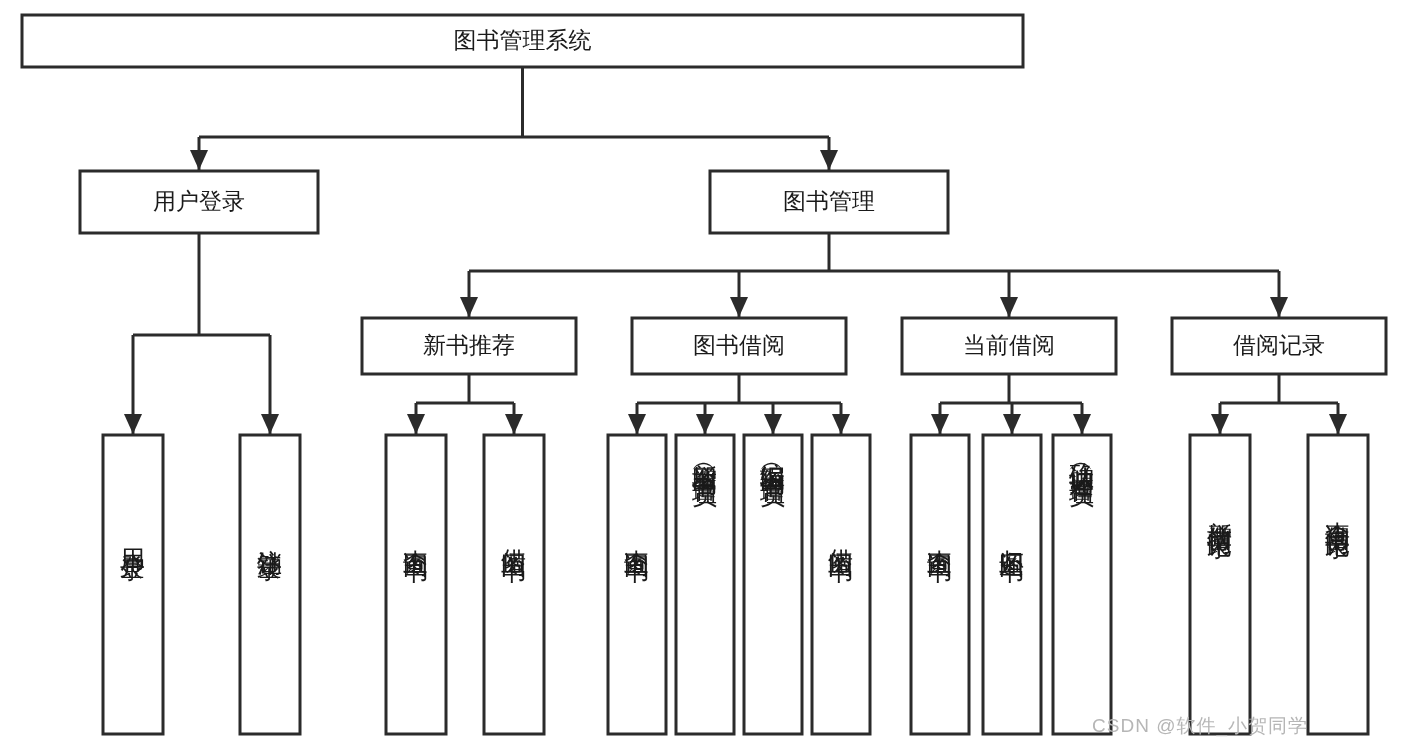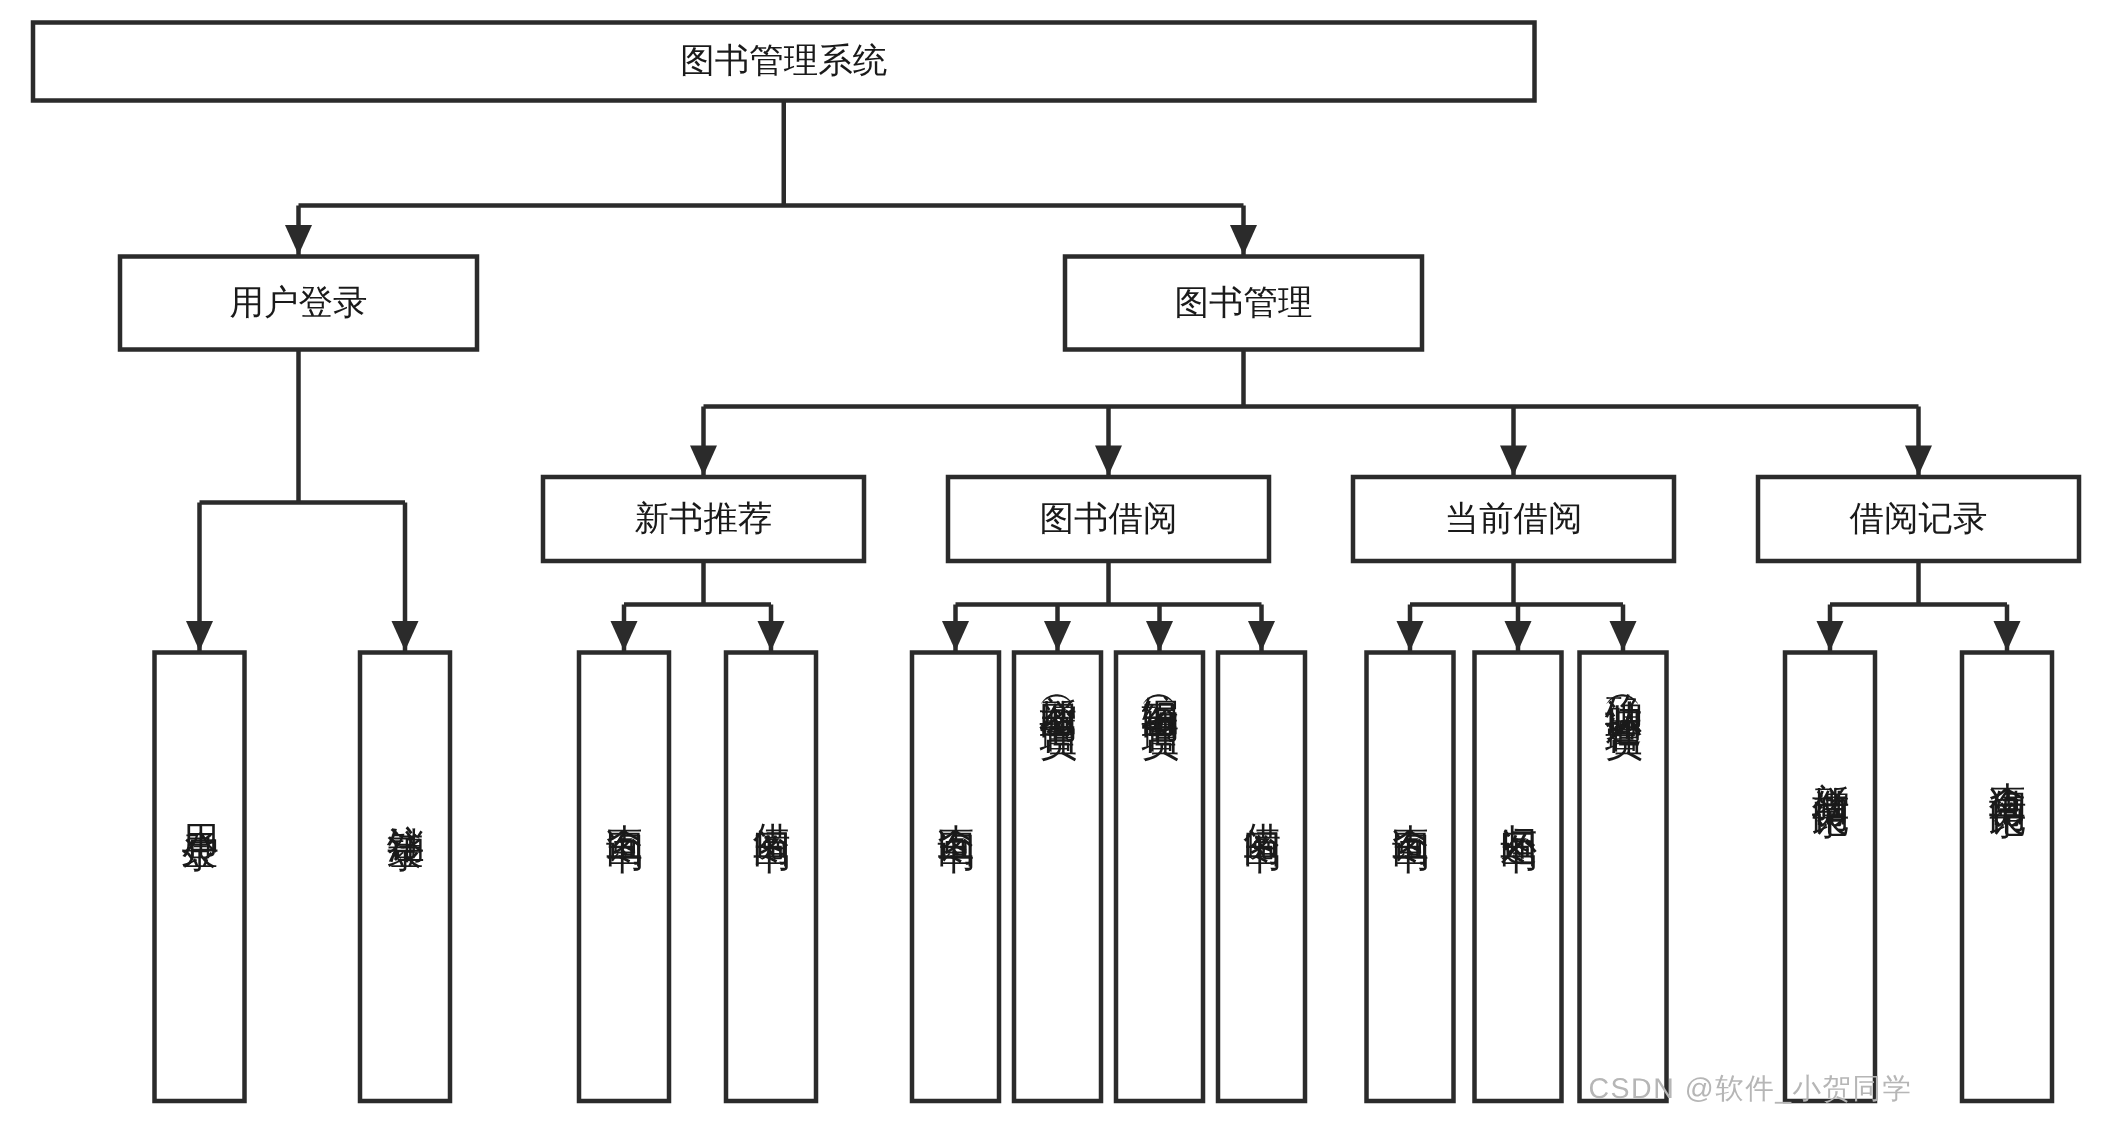--- a/index.html
+++ b/index.html
@@ -12,20 +12,21 @@
     width: 1405px;
     height: 747px;
     font-family: "Liberation Sans", "DejaVu Sans", sans-serif;
     overflow: hidden;
   }
   #diagram-root {
     position: relative;
     width: 1283px;
     height: 747px;
     background: #ffffff;
+    padding-left: 33px;
   }
   svg#tree-svg {
     position: absolute;
     left: 0;
     top: 0;
     width: 1405px;
     height: 747px;
     display: block;
   }
   .node-box {

